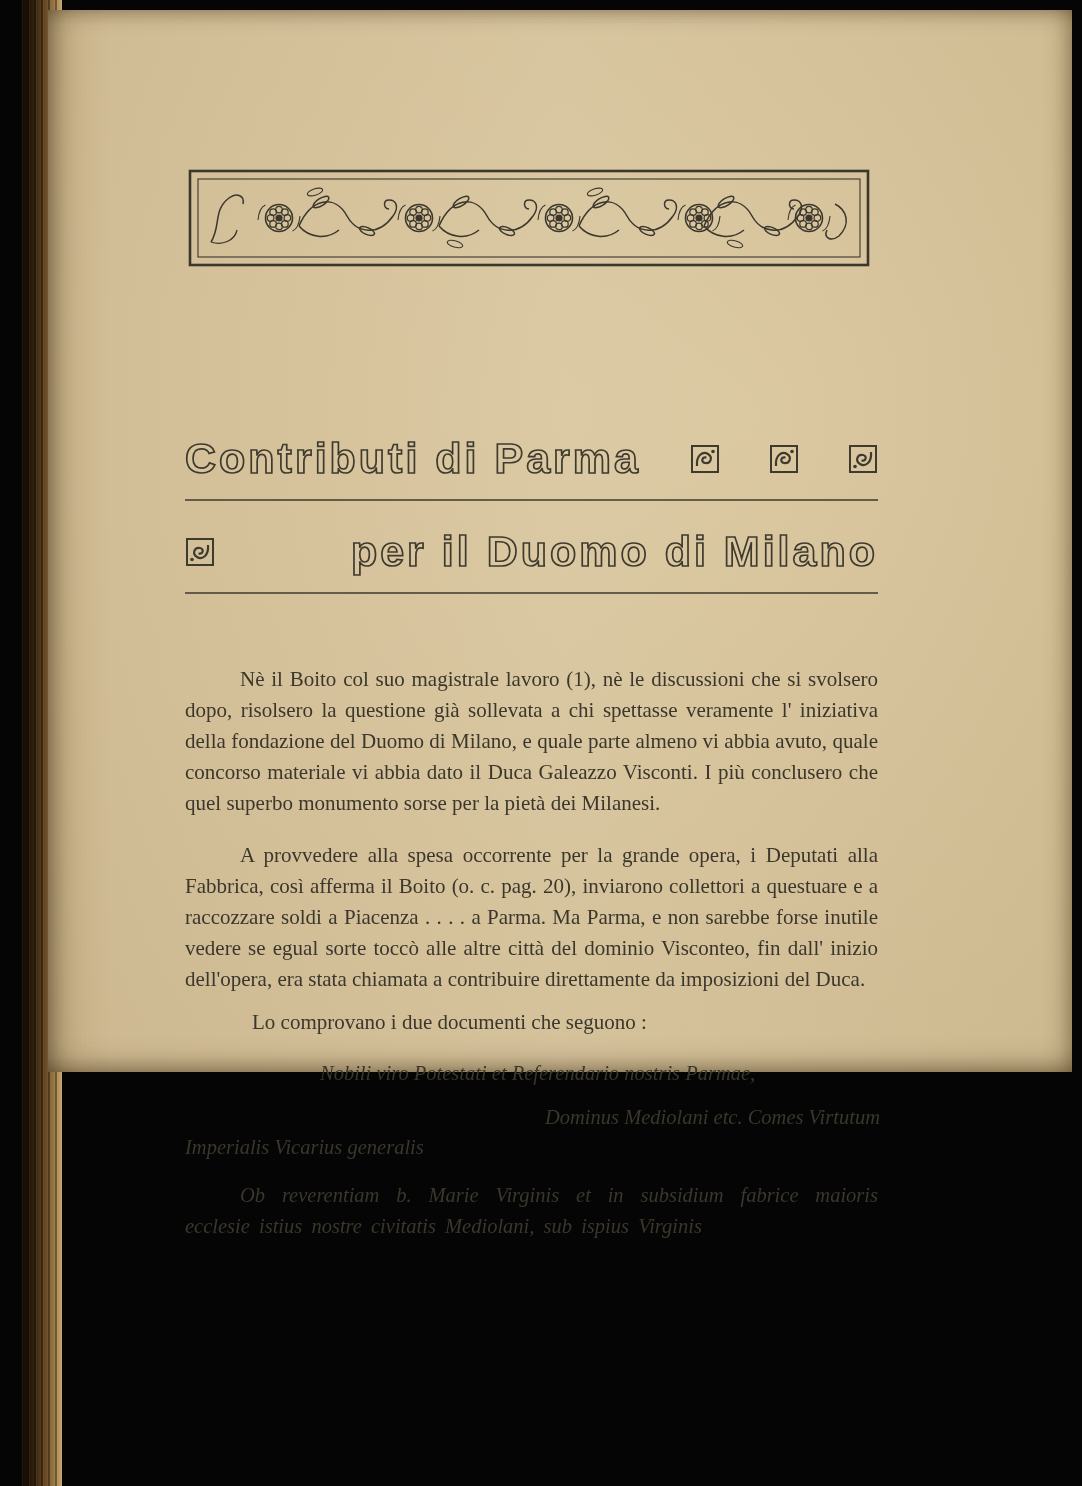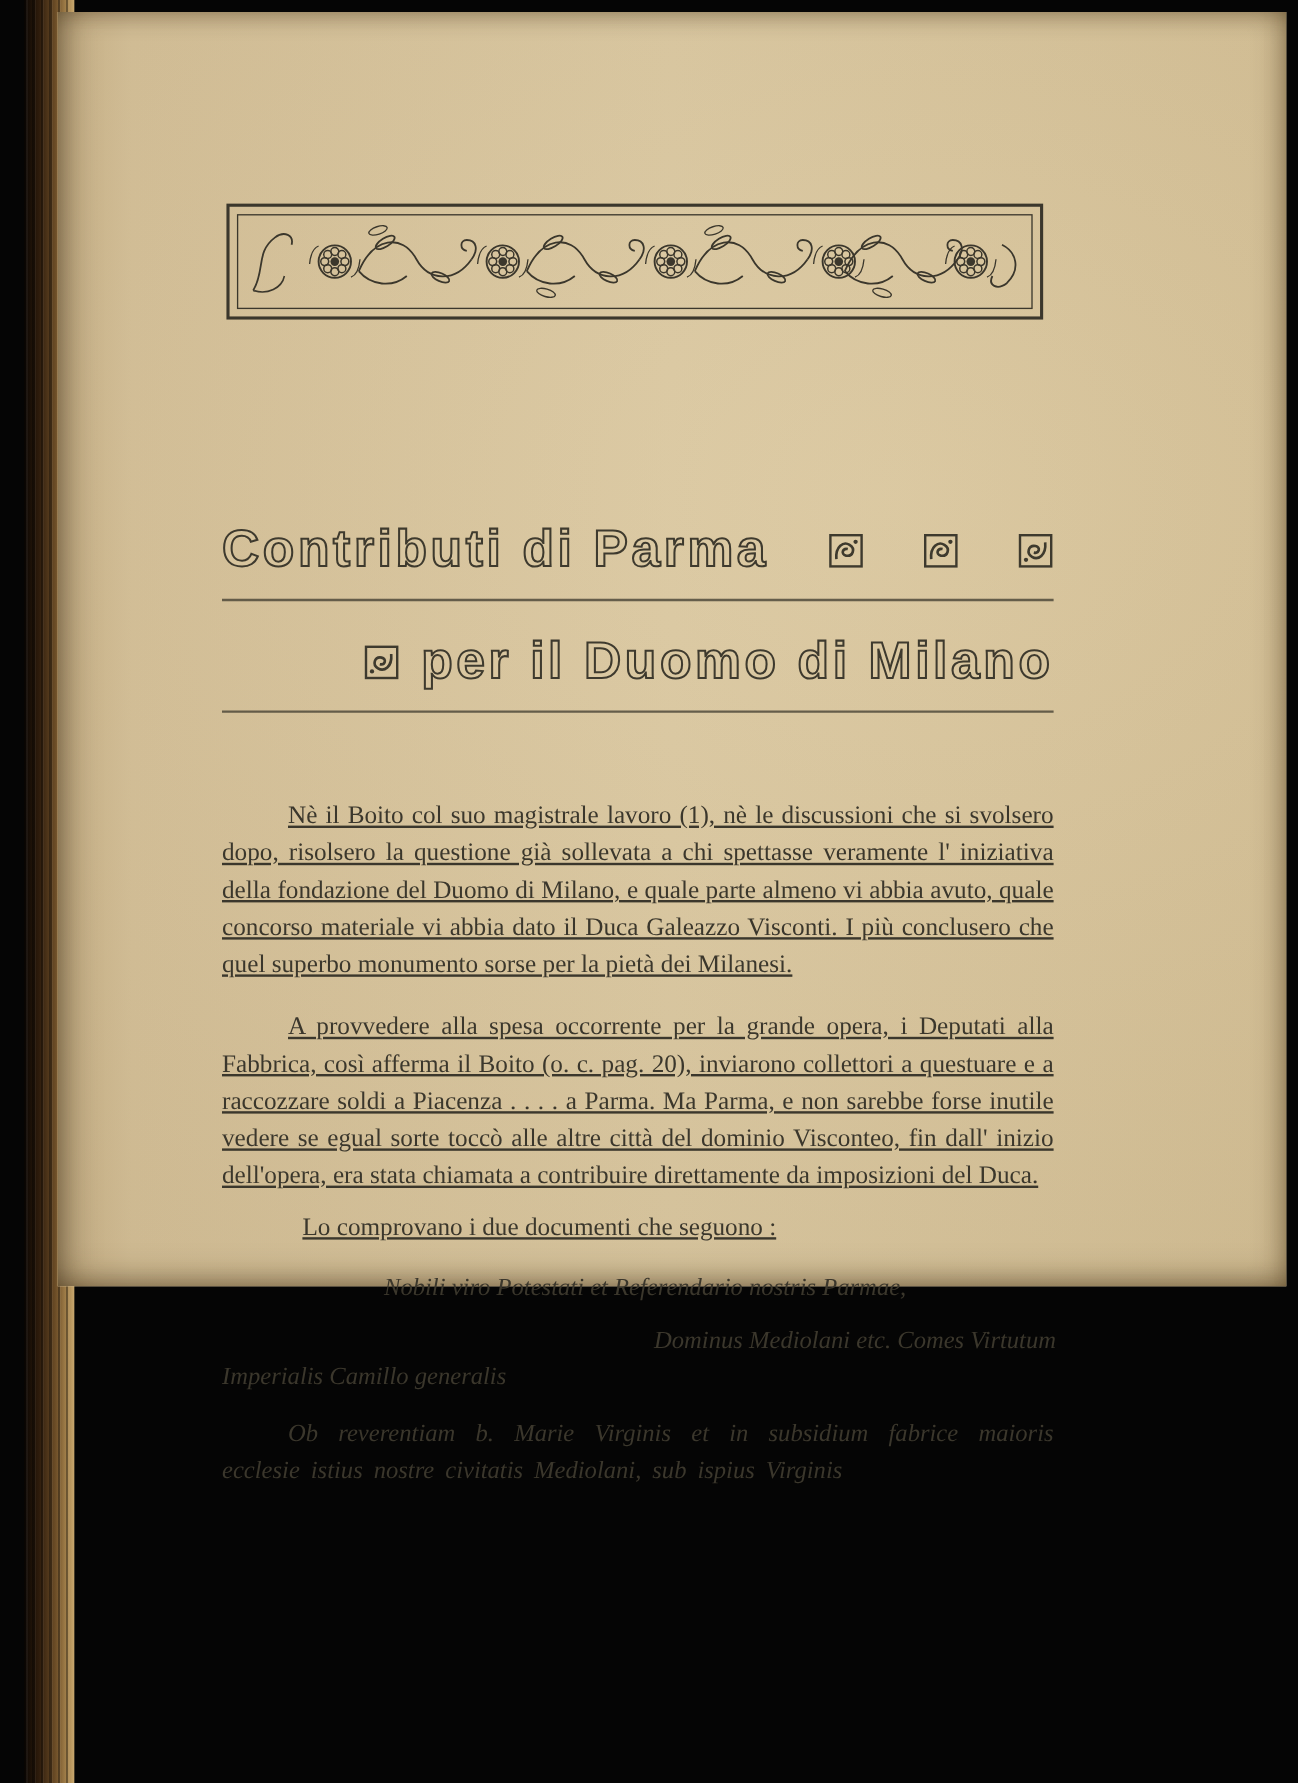--- a/index.html
+++ b/index.html
@@ -39,39 +39,38 @@
   .headpiece { margin: 158px 0 0 2px; width: 684px; height: 100px; display: block; }
 
   
   .title-line {
     display: flex; align-items: center;
     border-bottom: 2px solid rgba(62,58,46,0.75);
     padding-bottom: 16px;
     width: 693px;
   }
   .title-line-1 { margin-top: 166px; }
-  .title-line-2 { margin-top: 26px; justify-content: flex-end; }
+  .title-line-2 { margin-top: 26px; justify-content: space-between; }
   .title-text {
     font-family: "Liberation Sans", sans-serif;
     font-size: 43px; font-weight: 700;
     letter-spacing: 3px; white-space: nowrap;
     color: rgba(219,201,163,0.55);
     -webkit-text-stroke: 1.7px #3e3a2e;
   }
   .orn { width: 30px; height: 30px; flex: 0 0 auto; }
   .title-line-1 .orn { margin-left: auto; }
   .title-line-2 .orn { margin-right: 18px; }
 
   
   .para {
     width: 693px;
     font-size: 21px; line-height: 31px;
     text-align: justify; text-indent: 55px;
     color: #3b372c;
-    text-decoration: underline;
   }
   .p1 { margin-top: 70px; }
 
   .quote-address { margin-top: 20px; padding-left: 135px; font-style: italic; font-size: 20.5px; line-height: 30px; }
   .sender-1 { margin-top: 14px; margin-left: -27px; font-style: italic; font-size: 20.5px; line-height: 30px; text-align: right; }
   .sender-2 { margin-left: 30px; font-style: italic; font-size: 20.5px; line-height: 30px; }
   .latin-passage {
     width: 693px; margin-top: 18px;
     font-style: italic; font-size: 20.5px; line-height: 31px;
     text-align: justify; text-indent: 55px; word-spacing: 4px;
@@ -161,18 +160,18 @@
       </svg>
       <span class="title-text">per il Duomo di Milano</span>
     </div>
 
     <p class="para p1">Nè il Boito col suo magistrale lavoro (1), nè le discussioni che si svolsero dopo, risolsero la questione già sollevata a chi spettasse veramente l' iniziativa della fondazione del Duomo di Milano, e quale parte almeno vi abbia avuto, quale concorso materiale vi abbia dato il Duca Galeazzo Visconti. I più conclusero che quel superbo monumento sorse per la pietà dei Milanesi.</p>
     <p class="para" style="margin:0">A provvedere alla spesa occorrente per la grande opera, i Deputati alla Fabbrica, così afferma il Boito (o. c. pag. 20), inviarono collettori a questuare e a raccozzare soldi a Piacenza . . . . a Parma. Ma Parma, e non sarebbe forse inutile vedere se egual sorte toccò alle altre città del dominio Visconteo, fin dall' inizio dell'opera, era stata chiamata a contribuire direttamente da imposizioni del Duca.</p>
     <p class="para" style="margin:12px">Lo comprovano i due documenti che seguono :</p>
 
     <p class="quote-address" style="margin-bottom:0">Nobili viro Potestati et Referendario nostris Parmae,</p>
     <p class="sender-1" style="margin-bottom:0">Dominus Mediolani etc. Comes Virtutum</p>
-    <p class="sender-2" style="margin:0">Imperialis Camillo generalis</p>
+    <p class="sender-2" style="margin:0">Imperialis Vicarius generalis</p>
     <p class="latin-passage" style="margin-bottom:0">Ob reverentiam b. Marie Virginis et in subsidium fabrice maioris ecclesie istius nostre civitatis Mediolani, sub ispius Virginis</p>
 
 
   </div>
 </div>
 
 </body></html>

